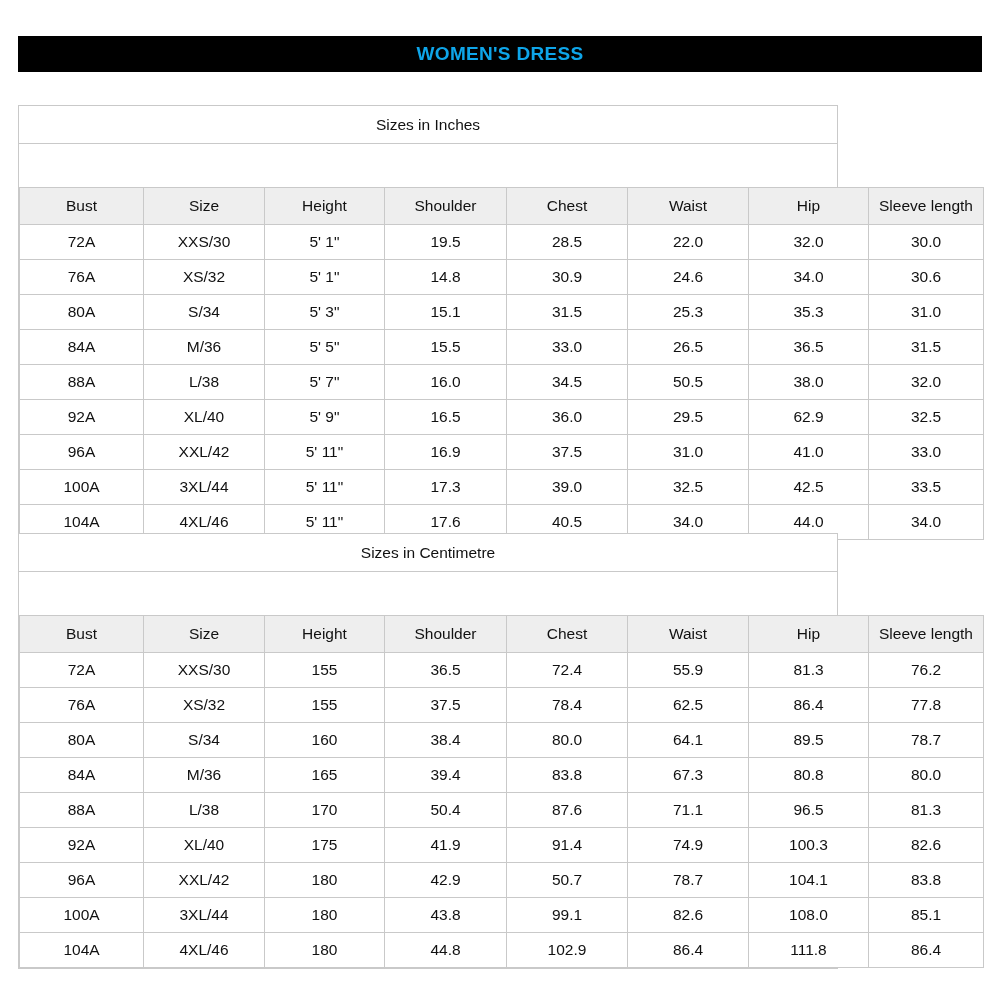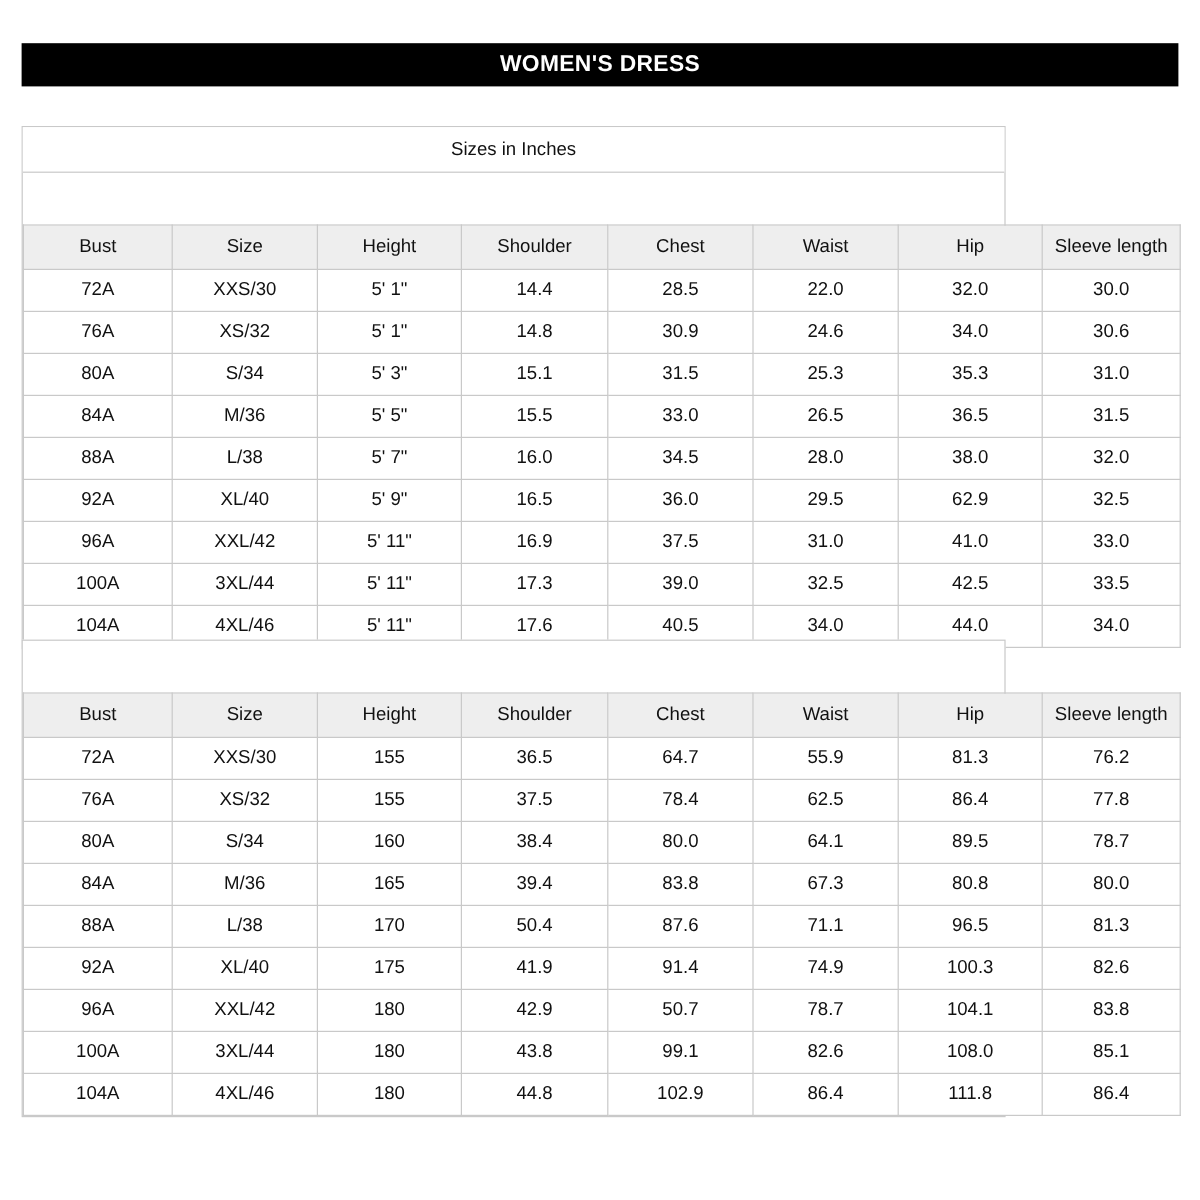--- a/index.html
+++ b/index.html
@@ -17,21 +17,21 @@
     background: #ffffff;
     overflow: hidden;
   }
   .title-bar {
     position: absolute;
     left: 18px;
     top: 36px;
     width: 964px;
     height: 36px;
     background: #000000;
-    color: #ffffff;
+    color: #0ea5e9;
     display: flex;
     align-items: center;
     justify-content: center;
     font-size: 19px;
     font-weight: bold;
     letter-spacing: 0.3px;
   }
   .table-block {
     position: absolute;
     left: 18px;
@@ -117,21 +117,21 @@
           <th>Waist</th>
           <th>Hip</th>
           <th>Sleeve length</th>
         </tr>
       </thead>
       <tbody>
         <tr>
           <td>72A</td>
           <td>XXS/30</td>
           <td>5' 1"</td>
-          <td>14.4</td>
+          <td>19.5</td>
           <td>28.5</td>
           <td>22.0</td>
           <td>32.0</td>
           <td>30.0</td>
         </tr>
         <tr>
           <td>76A</td>
           <td>XS/32</td>
           <td>5' 1"</td>
           <td>14.8</td>
@@ -159,21 +159,21 @@
           <td>26.5</td>
           <td>36.5</td>
           <td>31.5</td>
         </tr>
         <tr>
           <td>88A</td>
           <td>L/38</td>
           <td>5' 7"</td>
           <td>16.0</td>
           <td>34.5</td>
-          <td>28.0</td>
+          <td>50.5</td>
           <td>38.0</td>
           <td>32.0</td>
         </tr>
         <tr>
           <td>92A</td>
           <td>XL/40</td>
           <td>5' 9"</td>
           <td>16.5</td>
           <td>36.0</td>
           <td>29.5</td>
@@ -208,20 +208,21 @@
           <td>40.5</td>
           <td>34.0</td>
           <td>44.0</td>
           <td>34.0</td>
         </tr>
       </tbody>
     </table>
   </div>
 
   <div class="table-block cm">
+    <div class="tbl-caption">Sizes in Centimetre</div>
     <table>
       <colgroup>
         <col class="c0">
           <col class="c1">
           <col class="c2">
           <col class="c3">
         <col class="c4">
           <col class="c5">
           <col class="c6">
           <col class="c7">
@@ -237,21 +238,21 @@
           <th>Hip</th>
           <th>Sleeve length</th>
         </tr>
       </thead>
       <tbody>
         <tr>
           <td>72A</td>
           <td>XXS/30</td>
           <td>155</td>
           <td>36.5</td>
-          <td>64.7</td>
+          <td>72.4</td>
           <td>55.9</td>
           <td>81.3</td>
           <td>76.2</td>
         </tr>
         <tr>
           <td>76A</td>
           <td>XS/32</td>
           <td>155</td>
           <td>37.5</td>
           <td>78.4</td>

